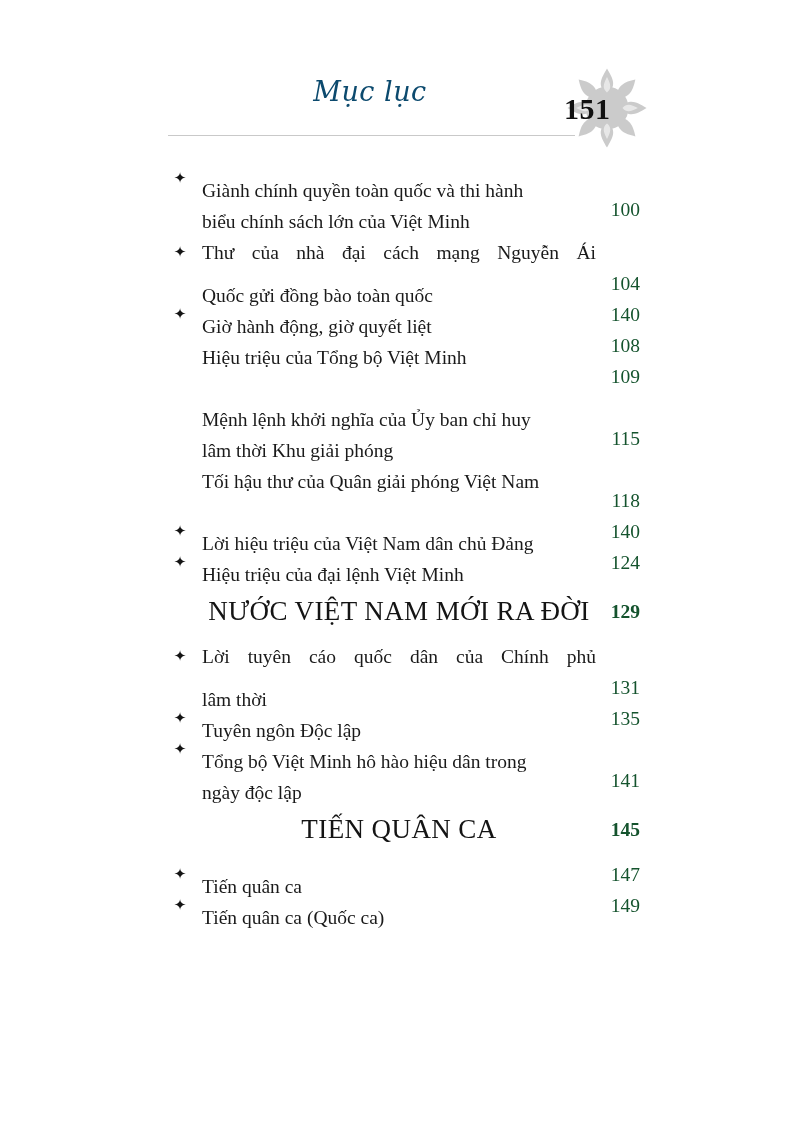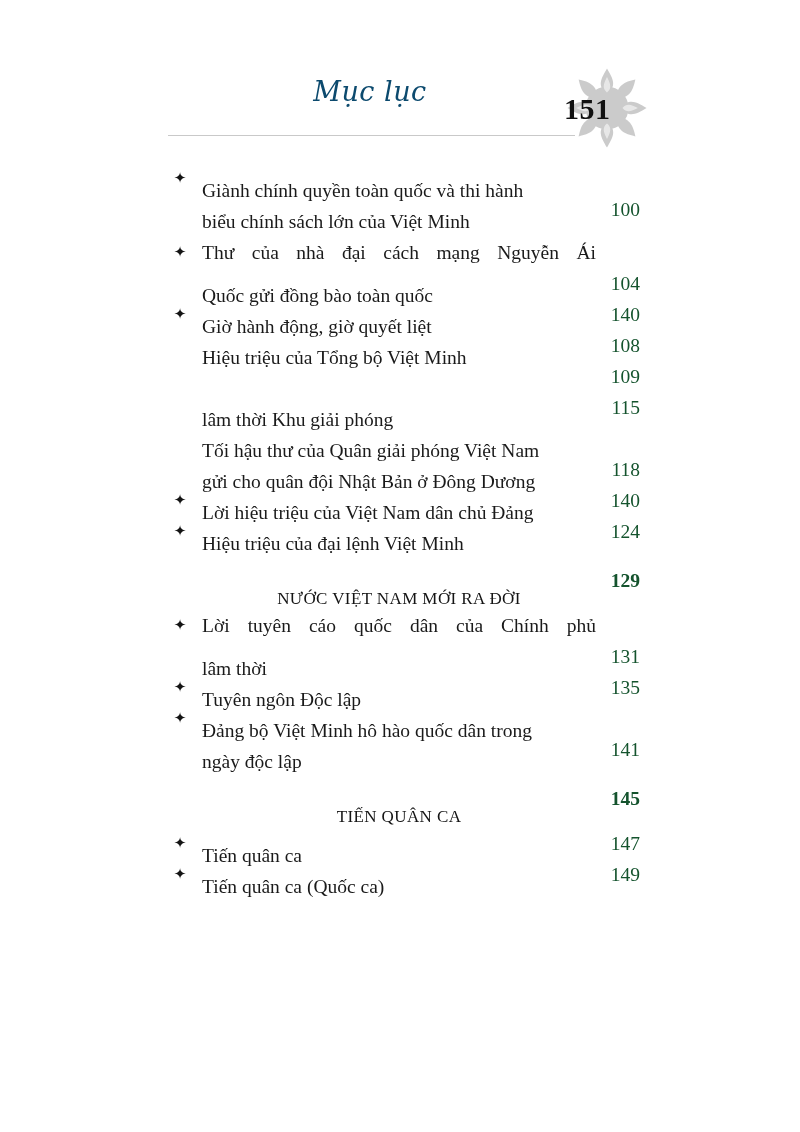--- a/index.html
+++ b/index.html
@@ -134,24 +134,24 @@
   
   .section {
     position: relative;
     height: 31px;
     margin-top: 18px;
     margin-bottom: 14px;
   }
   .section-title {
     position: absolute;
     left: 34px;
-    top: 18px;
+    top: 0;
     width: 394px;
     text-align: center;
-    font-size: 17px;
+    font-size: 27px;
     line-height: 31px;
     letter-spacing: 0.4px;
     color: #141414;
     white-space: nowrap;
   }
   .section .pagenum {
     left: 428px;
     font-weight: bold;
   }
 </style>
@@ -219,27 +219,28 @@
           <div class="line"><span class="line-text">Hiệu triệu của Tổng bộ Việt Minh</span><div class="pagenum">108</div></div>
         </div>
       </div>
       <div class="entry">
         <div class="entry-body">
           <div class="line"><div class="pagenum">109</div></div>
         </div>
       </div>
       <div class="entry">
         <div class="entry-body">
+          <div class="line"><span class="line-text">Mệnh lệnh khởi nghĩa của Ủy ban chỉ huy</span></div>
           <div class="line"><span class="line-text">lâm thời Khu giải phóng</span><div class="pagenum">115</div></div>
         </div>
       </div>
       <div class="entry">
         <div class="entry-body">
           <div class="line"><span class="line-text">Tối hậu thư của Quân giải phóng Việt Nam</span></div>
-          <div class="line"><span class="line-text">gửi cho quân đội Nhật Bản ở Đông Dương</span><div class="pagenum">118</div></div>
+          <div class="line"><div class="pagenum">118</div></div>
         </div>
       </div>
       <div class="entry">
         <div class="entry-bullet">✦</div>
         <div class="entry-body">
           <div class="line"><span class="line-text">Lời hiệu triệu của Việt Nam dân chủ Đảng</span><div class="pagenum">140</div></div>
         </div>
       </div>
       <div class="entry">
         <div class="entry-bullet">✦</div>
@@ -262,21 +263,21 @@
       </div>
       <div class="entry">
         <div class="entry-bullet">✦</div>
         <div class="entry-body">
           <div class="line"><span class="line-text">Tuyên ngôn Độc lập</span><div class="pagenum">135</div></div>
         </div>
       </div>
       <div class="entry">
         <div class="entry-bullet">✦</div>
         <div class="entry-body">
-          <div class="line"><span class="line-text">Đảng bộ Việt Minh hô hào quốc dân trong</span></div>
+          <div class="line"><span class="line-text">Tổng bộ Việt Minh hô hào hiệu dân trong</span></div>
           <div class="line"><span class="line-text">ngày độc lập</span><div class="pagenum">141</div></div>
         </div>
       </div>
       <div class="section">
         <div class="section-title">TIẾN QUÂN CA</div>
         <div class="pagenum">145</div>
       </div>
       <div class="entry">
         <div class="entry-bullet">✦</div>
         <div class="entry-body">

